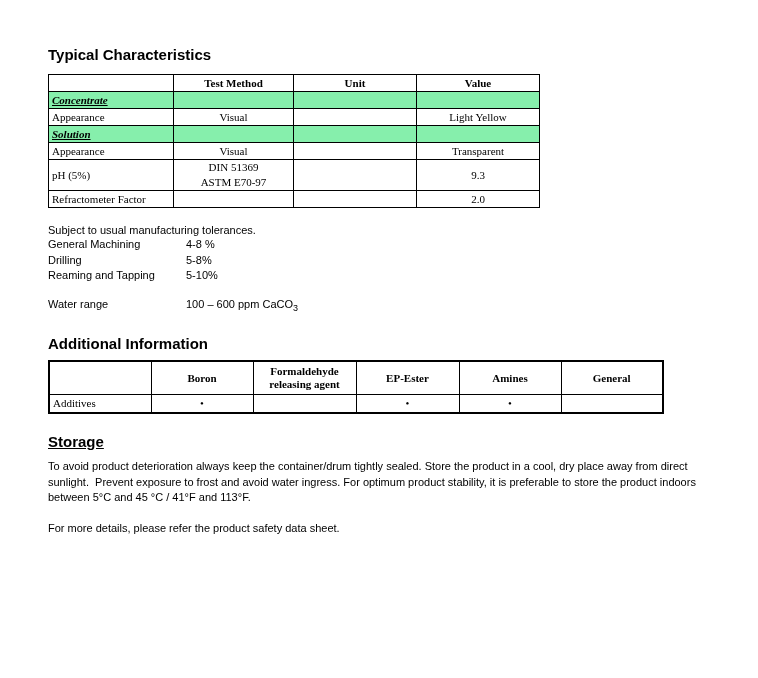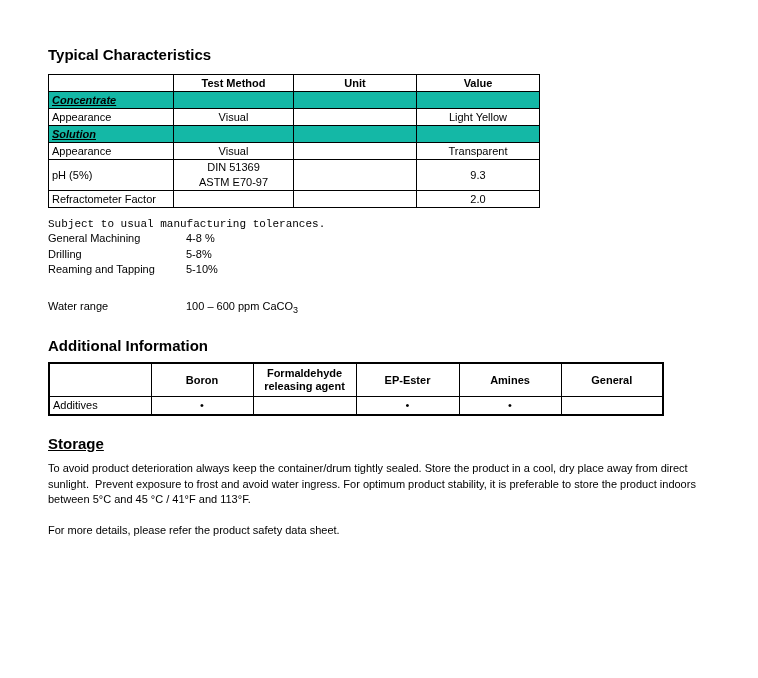--- a/index.html
+++ b/index.html
@@ -21,51 +21,51 @@
     font-size: 15px;
     line-height: 16px;
     font-weight: bold;
     margin: 0;
   }
   .h-typical { margin-bottom: 11px; }
   .h-concentrations { margin-top: 21px; margin-bottom: 9px; }
   .h-additional { margin-top: 20px; margin-bottom: 8px; }
   .h-storage { margin-top: 20px; margin-bottom: 9px; text-decoration: underline; }
 
-  table { border-collapse: collapse; table-layout: fixed; }
+  table { border-collapse: collapse; table-layout: fixed; font-family: Liberation Serif, serif; }
 
   
   .t1 { width: 491px; }
   .t1 th, .t1 td {
     border: 1px solid #000;
     font-size: 11px;
     line-height: 15px;
     padding: 0 3px;
     height: 16px;
     vertical-align: middle;
     overflow: hidden;
   }
   .t1 th { font-weight: bold; text-align: center; }
   .t1 td { text-align: center; }
   .t1 td.rowlabel { text-align: left; }
-  .t1 .section-row td { background: #14b8a6; }
+  .t1 .section-row td { background: #86efac; }
   .t1 .section-row td.rowlabel {
     font-weight: bold;
     font-style: italic;
     text-decoration: underline;
   }
   .prewrap { white-space: pre-line; }
 
-  .table-note { font-size: 11px; line-height: 14px; margin-top: 9px; font-family: Liberation Mono, monospace; }
+  .table-note { font-size: 11px; line-height: 14px; margin-top: 15px; }
 
   
   .conc-list { font-size: 11px; line-height: 15.5px; }
   .conc-row { display: flex; }
   .conc-label { width: 138px; flex: none; }
-  .water-row { margin-top: 21px; }
+  .water-row { margin-top: 13px; }
   sub.chem { font-size: 9px; }
 
   
   .t2 { width: 614px; border: 2px solid #000; }
   .t2 th, .t2 td {
     border: 1px solid #000;
     font-size: 11px;
     text-align: center;
     vertical-align: middle;
     overflow: hidden;

